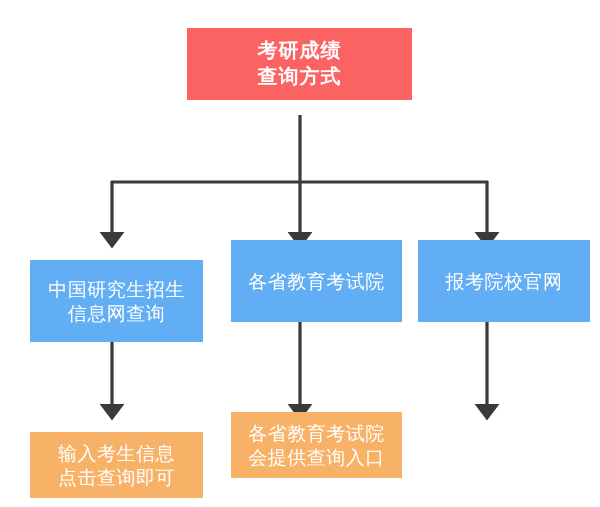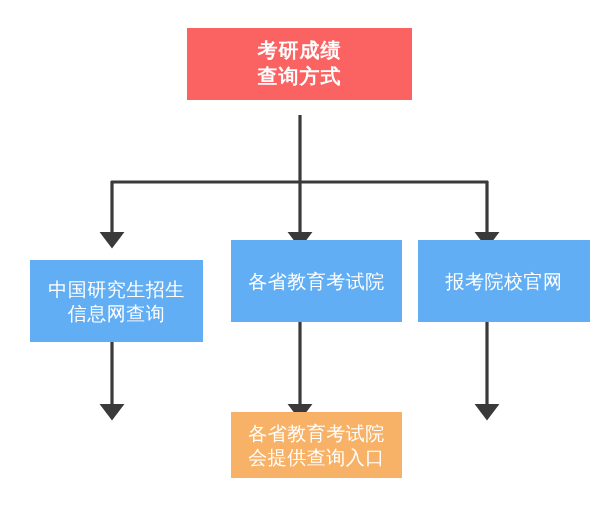--- a/index.html
+++ b/index.html
@@ -93,16 +93,18 @@
   </svg>
 
   <div class="node node-root">考研成绩
 查询方式</div>
 
   <div class="node node-mid col-0">中国研究生招生
 信息网查询</div>
   <div class="node node-mid col-1">各省教育考试院</div>
   <div class="node node-mid col-2">报考院校官网</div>
 
+  <div class="node node-leaf col-0">输入考生信息
+点击查询即可</div>
   <div class="node node-leaf col-1">各省教育考试院
 会提供查询入口</div>
 
 </div>
 
 </body></html>

